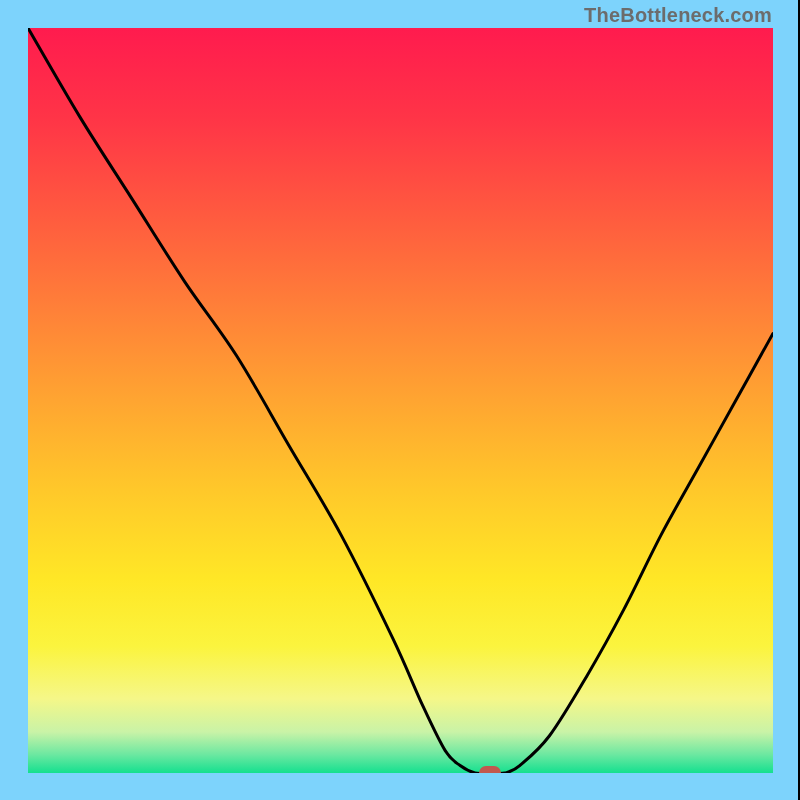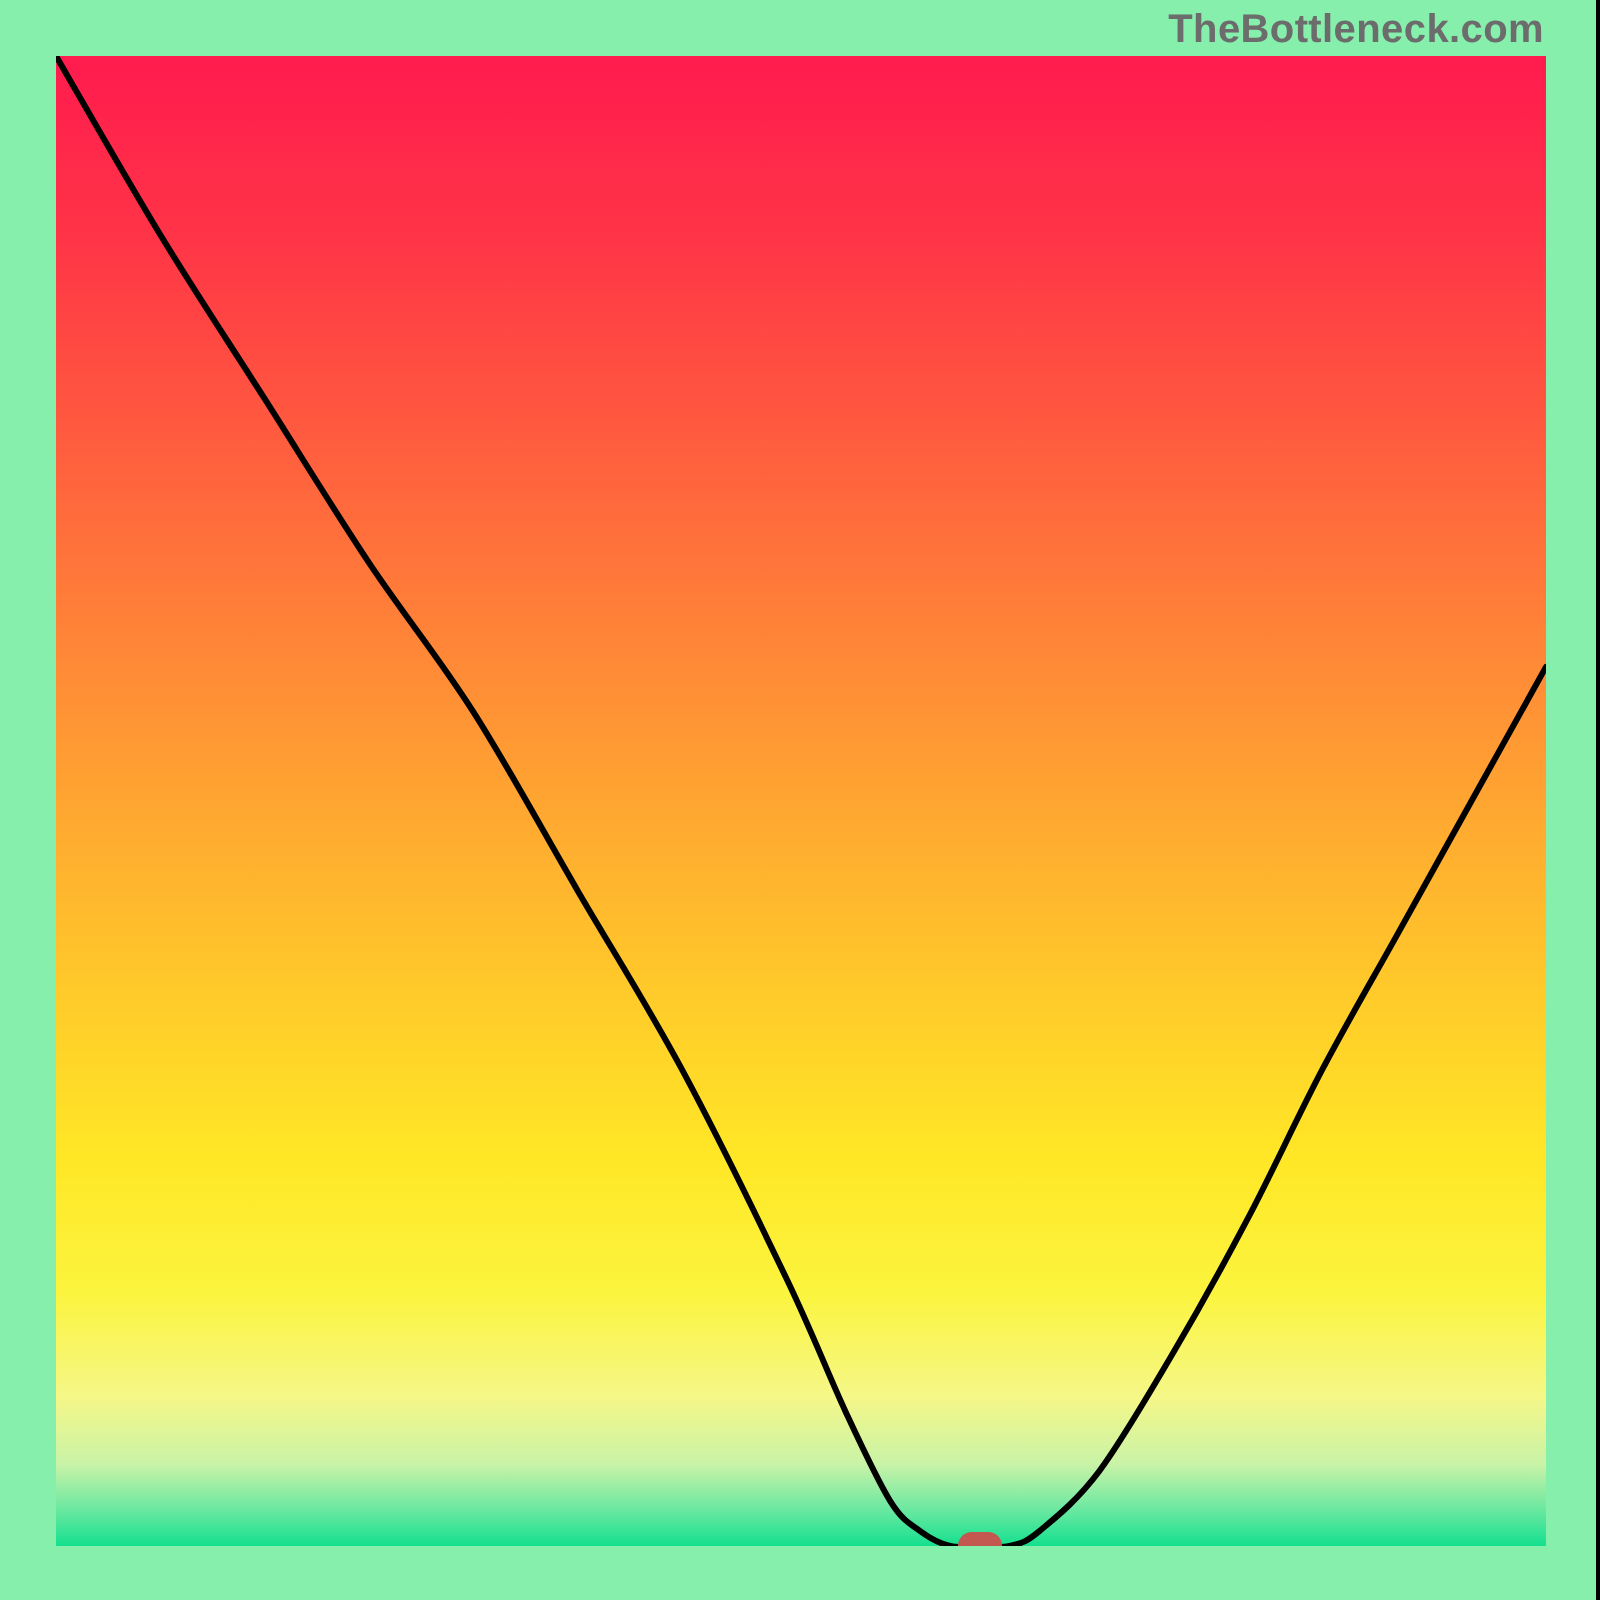--- a/index.html
+++ b/index.html
@@ -7,21 +7,21 @@
     padding: 0;
     width: 800px;
     height: 800px;
     background: #000;
     overflow: hidden;
   }
   .chart-container {
     position: relative;
     width: 798px;
     height: 800px;
-    background: #86efac;
+    background: #7dd3fc;
   }
   .plot-area {
     position: absolute;
     left: 28px;
     top: 28px;
     width: 745px;
     height: 745px;
     overflow: hidden;
   }
   .gradient-bg {

